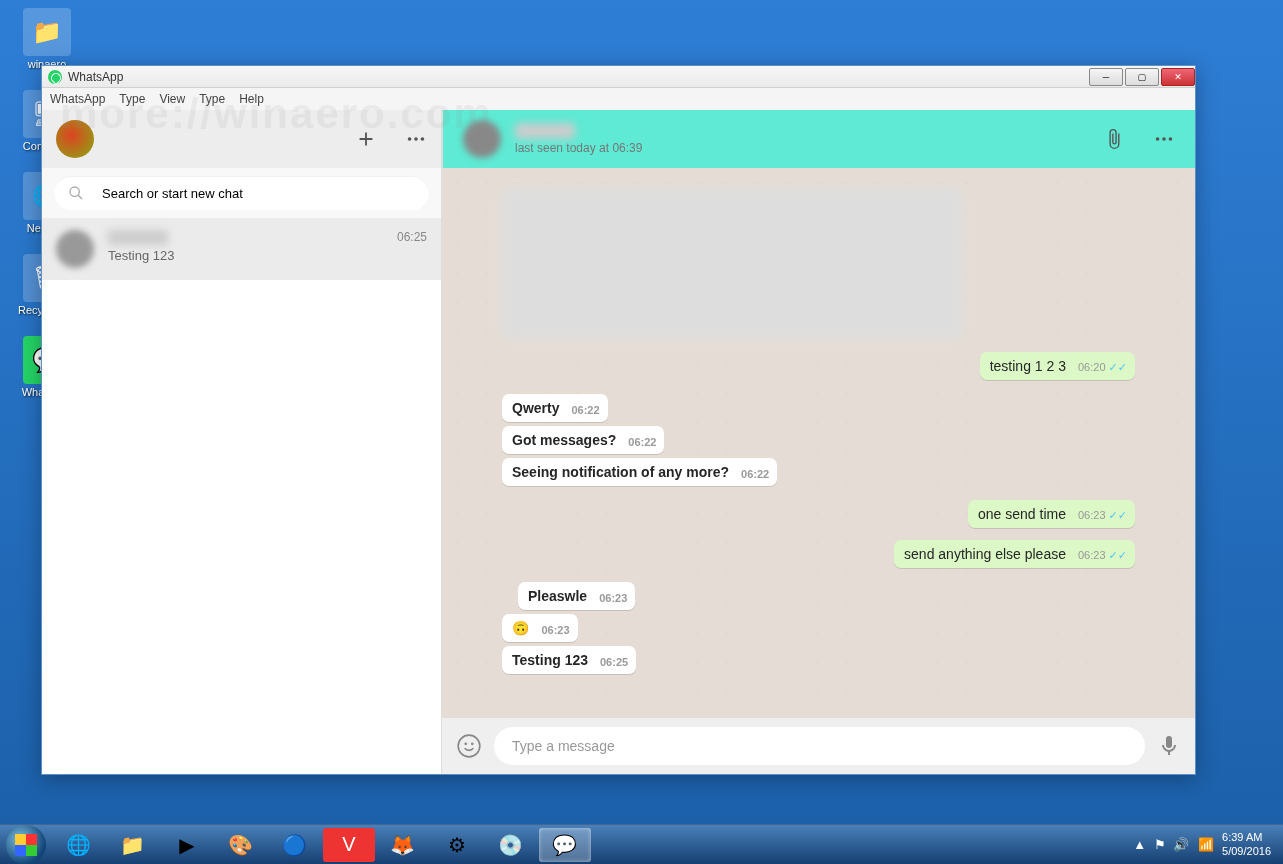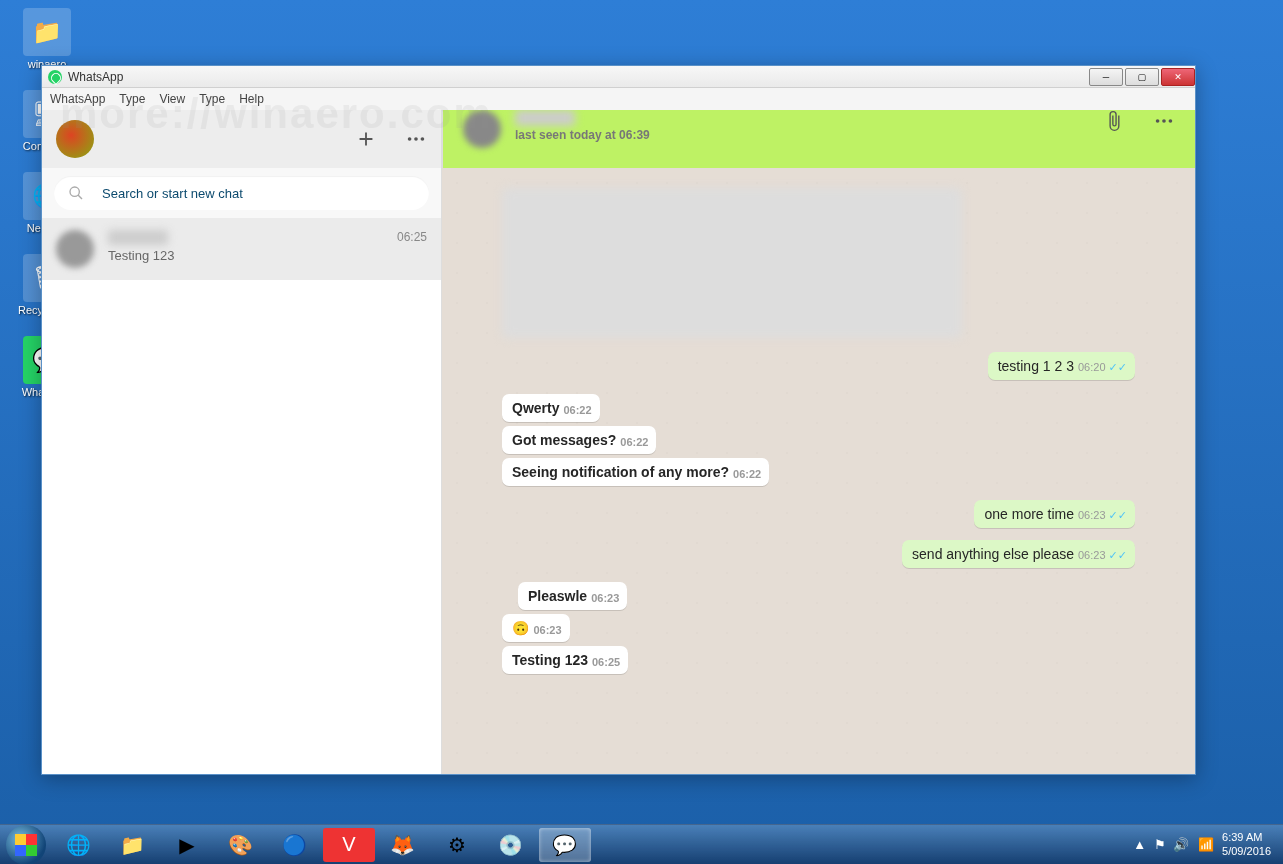--- a/index.html
+++ b/index.html
@@ -25,42 +25,42 @@
 
 .app-body { flex: 1; display: flex; overflow: hidden; }
 
 
 .sidebar { width: 400px; display: flex; flex-direction: column; border-right: 1px solid #ddd; background:#fff; }
 .sb-header { height: 58px; background: #ededed; display: flex; align-items: center; padding: 0 14px; justify-content: flex-end; gap: 28px; }
 .avatar { width: 38px; height: 38px; border-radius: 50%; background: #bbb; }
 .user-avatar { background: radial-gradient(circle at 40% 40%, #d42, #8a1); margin-right:auto; }
 .sb-header .icon { color: #555; cursor: pointer; }
 .search-bar { padding: 8px 12px; background: #f8f8f8; }
-.search-box { background: #fff; border-radius: 18px; height: 34px; display: flex; align-items: center; padding: 0 14px; color: #0c4a6e; font-size: 13px; box-shadow: 0 1px 1px rgba(0,0,0,0.06) inset; }
+.search-box { background: #fff; border-radius: 18px; height: 34px; display: flex; align-items: center; padding: 0 14px; color: #000000; font-size: 13px; box-shadow: 0 1px 1px rgba(0,0,0,0.06) inset; }
 .search-box svg { margin-right: 18px; }
 .chat-list-item { display: flex; padding: 12px 14px; background: #ebebeb; cursor: pointer; }
 .chat-list-item .avatar { filter: blur(3px); background:#999; }
 .chat-info { flex: 1; margin-left: 14px; }
 .chat-top { display: flex; justify-content: space-between; }
 .chat-name { font-size: 15px; color: #333; filter: blur(4px); background:#ccc; width:60px; height:15px; border-radius:3px;}
 .chat-time { font-size: 12px; color: #888; }
 .chat-preview { font-size: 13px; color: #666; margin-top: 3px; }
 
 
 .chatpane { flex: 1; display: flex; flex-direction: column; background: #e5ddd5; }
-.chat-header { height: 58px; background: #bef264; display: flex; padding: 0 20px; border-left:1px solid #ddd;font-weight:bold;}
+.chat-header { height: 58px; background: #5eead4; display: flex; align-items: center; padding: 0 20px; border-left:1px solid #ddd;}
 .chat-header .avatar { filter: blur(3px); background:#888;}
 .ch-info { margin-left: 14px; flex: 1; }
 .ch-name { font-size: 15px; color: #333; filter:blur(4px); background:#ccc;width:60px;height:16px;border-radius:3px;}
 .ch-status { font-size: 12px; color: #777; margin-top:2px;}
 .ch-icons { display: flex; gap: 28px; color: #555; }
 .messages { flex: 1; padding: 20px 60px; overflow-y: auto; background-image: radial-gradient(circle, rgba(0,0,0,0.02) 1px, transparent 1px); background-size: 30px 30px; position:relative;}
 .msg-row { display: flex; margin-bottom: 4px; }
 .msg-row.out { justify-content: flex-end; }
-.bubble { max-width: 65%; padding: 6px 8px 6px 10px; border-radius: 7px; font-size: 14px; color: #262626; box-shadow: 0 1px 0.5px rgba(0,0,0,0.13); position: relative; display:flex;align-items:flex-end;gap:4px;}
+.bubble { max-width: 65%; padding: 6px 8px 6px 10px; border-radius: 7px; font-size: 14px; color: #262626; box-shadow: 0 1px 0.5px rgba(0,0,0,0.13); position: relative; display:flex;align-items:flex-end;gap:12px;}
 .bubble.in { background: #fff; font-weight: bold; }
 .bubble.out { background: #dcf8c6; }
 .bubble .text { }
 .bubble .meta { font-size: 11px; color: #999; white-space: nowrap; }
 .bubble .ticks { color: #4fc3f7; }
 .blurred-block { filter: blur(5px); background:#ddd; border-radius:6px; }
 .compose { height: 56px; background: #efefef; display: flex; align-items: center; padding: 0 14px; gap: 12px; }
 .compose-input { flex: 1; background: #fff; border-radius: 20px; height: 38px; display: flex; align-items: center; padding: 0 18px; color: #999; font-size: 14px; }
 
 
@@ -202,21 +202,21 @@
               </div>
             </div>
             <div class="msg-row in" style="margin-top: 2px;">
               <div class="bubble in">
                 <span class="text">Seeing notification of any more?</span>
                 <span class="meta">06:22</span>
               </div>
             </div>
             <div class="msg-row out" style="margin-top: 14px;">
               <div class="bubble out">
-                <span class="text">one more time</span>
+                <span class="text">one send time</span>
                 <span class="meta">06:23<span class="ticks"> ✓✓</span></span>
               </div>
             </div>
             <div class="msg-row out" style="margin-top: 12px;">
               <div class="bubble out">
                 <span class="text">send anything else please</span>
                 <span class="meta">06:23<span class="ticks"> ✓✓</span></span>
               </div>
             </div>
             <div class="msg-row in" style="margin-top: 14px; margin-left: 16px;">
@@ -233,20 +233,38 @@
             </div>
             <div class="msg-row in" style="margin-top: 2px;">
               <div class="bubble in">
                 <span class="text">Testing 123</span>
                 <span class="meta">06:25</span>
               </div>
             </div>
           </div>
       </div>
 
+      <div class="compose">
+        <div>
+          <svg width="26" height="26" viewBox="0 0 24 24">
+              <circle cx="12" cy="12" r="10" stroke="#888" stroke-width="1.5" fill="none"></circle>
+              <circle cx="9" cy="10" r="1.2" fill="#888"></circle>
+              <circle cx="15" cy="10" r="1.2" fill="#888"></circle>
+              <path d="M8 14c1 1.5 2.5 2 4 2s3-.5 4-2" stroke="#888" stroke-width="1.5" fill="none"></path>
+            </svg>
+        </div>
+        <div class="compose-input">
+          <span>Type a message</span>
+        </div>
+        <div>
+          <svg width="24" height="24" viewBox="0 0 24 24">
+              <path fill="#888" d="M12 14a3 3 0 003-3V5a3 3 0 00-6 0v6a3 3 0 003 3zm5-3a5 5 0 01-10 0H5a7 7 0 006 6.9V21h2v-3.1A7 7 0 0019 11z"></path>
+            </svg>
+        </div>
+      </div>
     </div>
   </div>
 </div>
 
 <div class="watermark">more://winaero.com</div>
 
 <div class="taskbar">
   <div class="start-orb"></div>
   <div class="tb-item">🌐</div>
   <div class="tb-item">📁</div>

